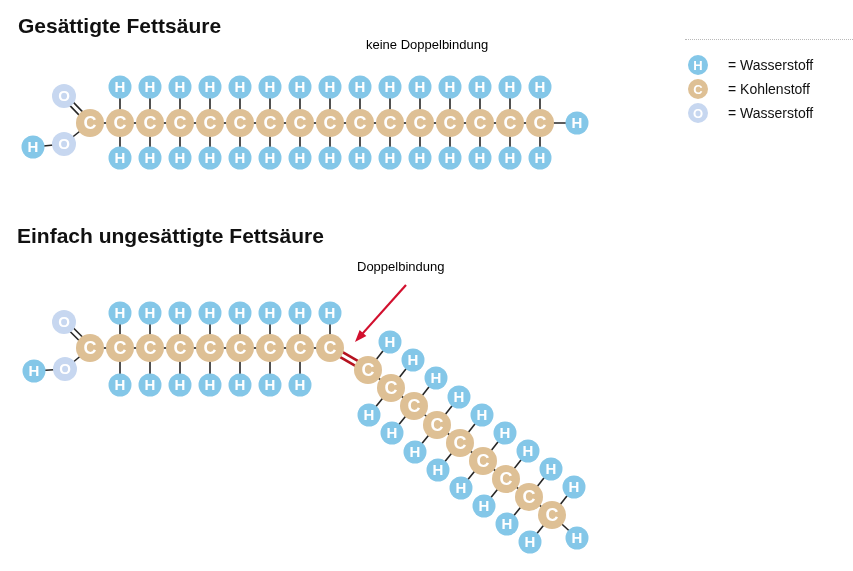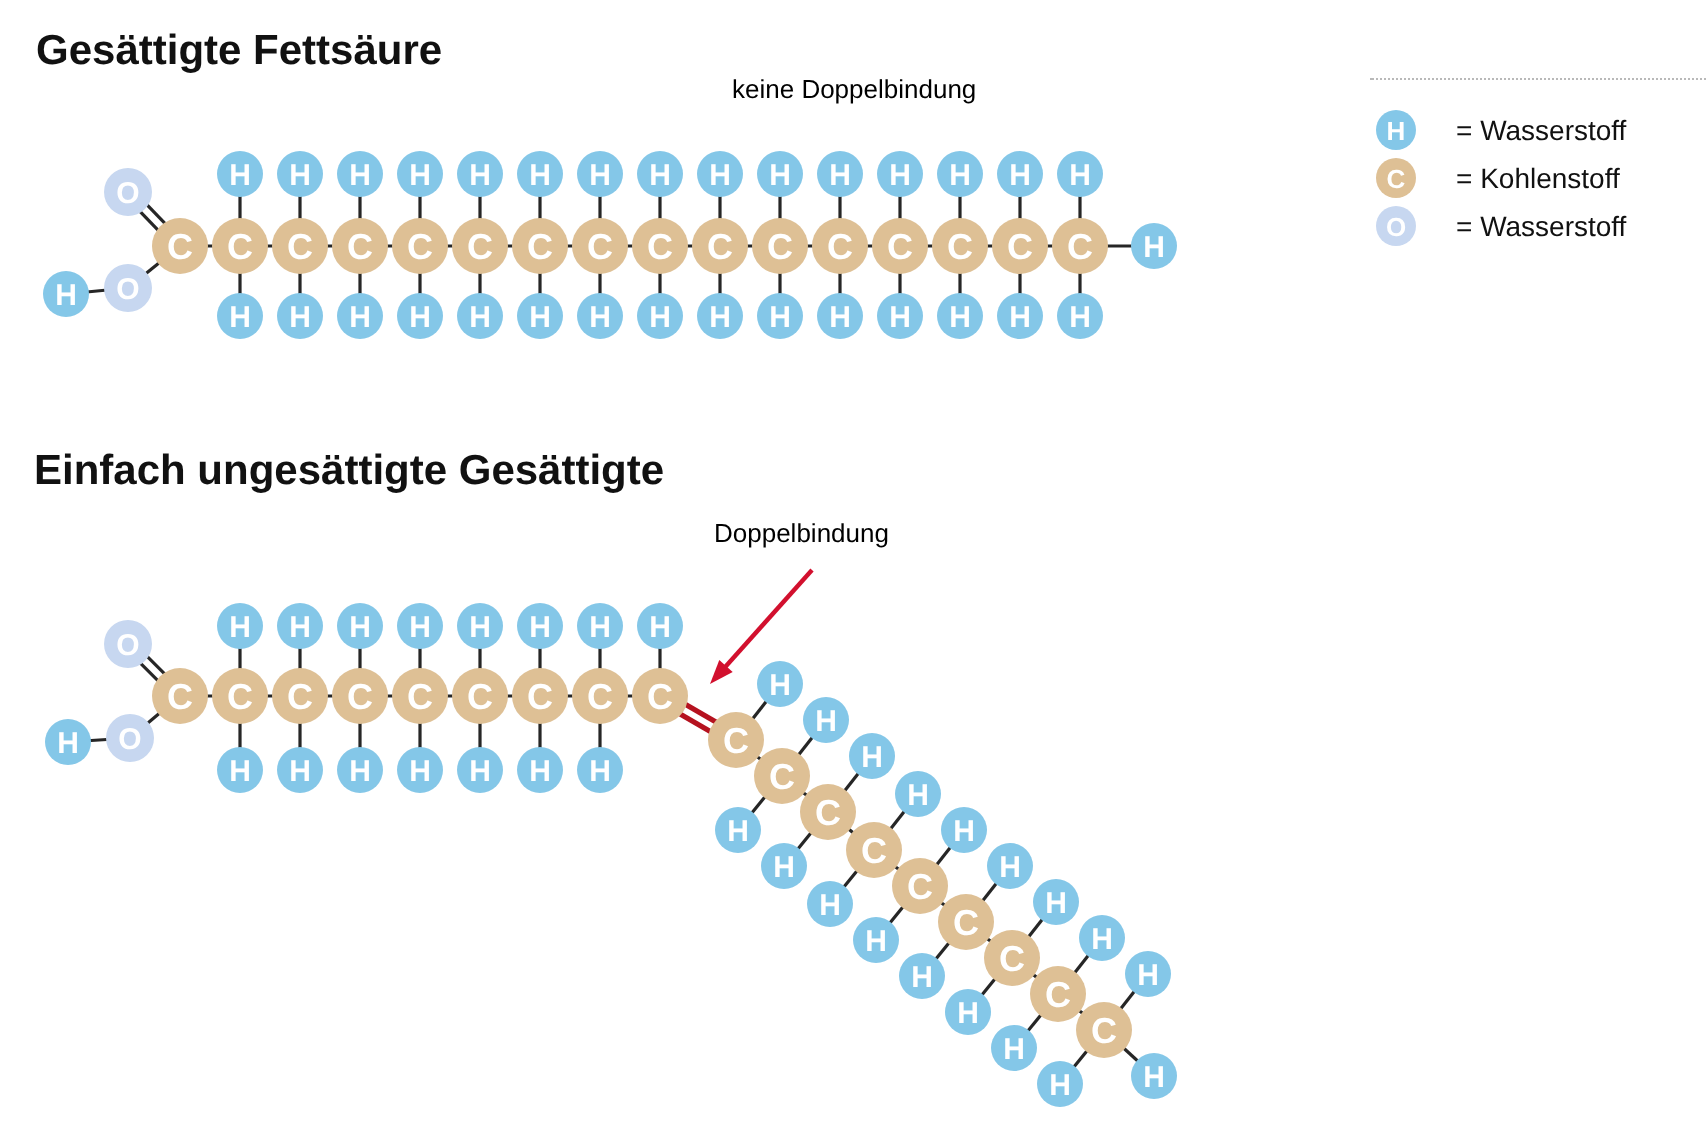--- a/index.html
+++ b/index.html
@@ -21,21 +21,21 @@
 </style>
 </head>
 <body>
 
 <div id="stage">
 
   <div id="title-saturated" class="sec-title">Gesättigte Fettsäure</div>
 
   <div id="annot-saturated" class="annotation">keine Doppelbindung</div>
 
-  <div id="title-unsaturated" class="sec-title">Einfach ungesättigte Gesättigte</div>
+  <div id="title-unsaturated" class="sec-title">Einfach ungesättigte Fettsäure</div>
 
   <div id="annot-unsaturated" class="annotation">Doppelbindung</div>
 
   <div id="legend">
     <div class="legend-row">
       <span class="legend-circle" style="background-color: rgb(132, 199, 232);">H</span>
       <span class="legend-label">= Wasserstoff</span>
     </div>
     <div class="legend-row">
       <span class="legend-circle" style="background-color: rgb(222, 192, 149);">C</span>

